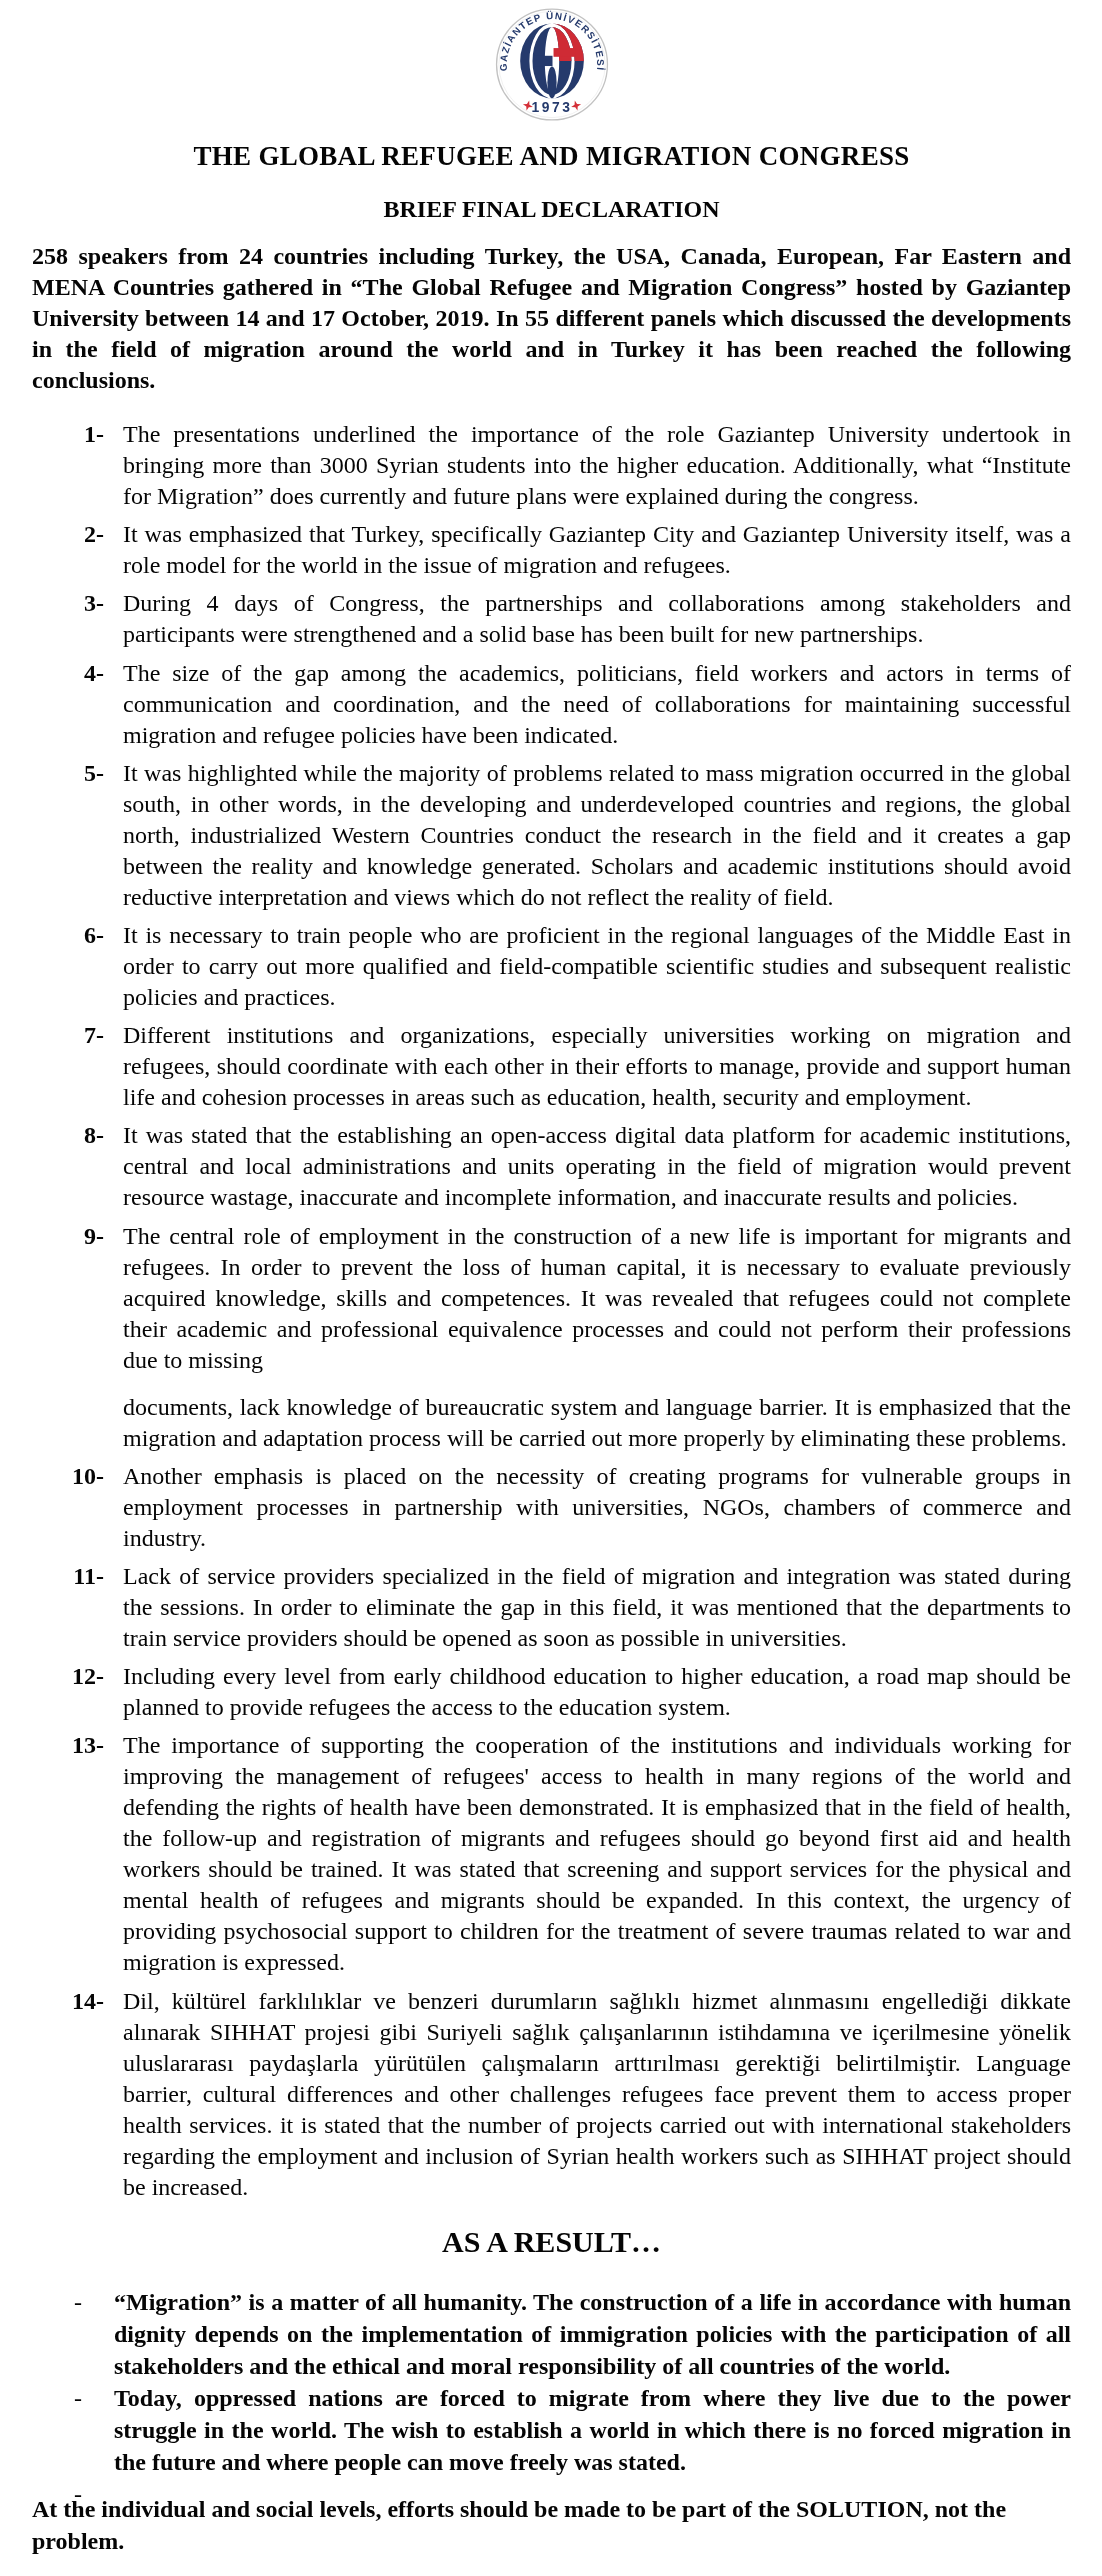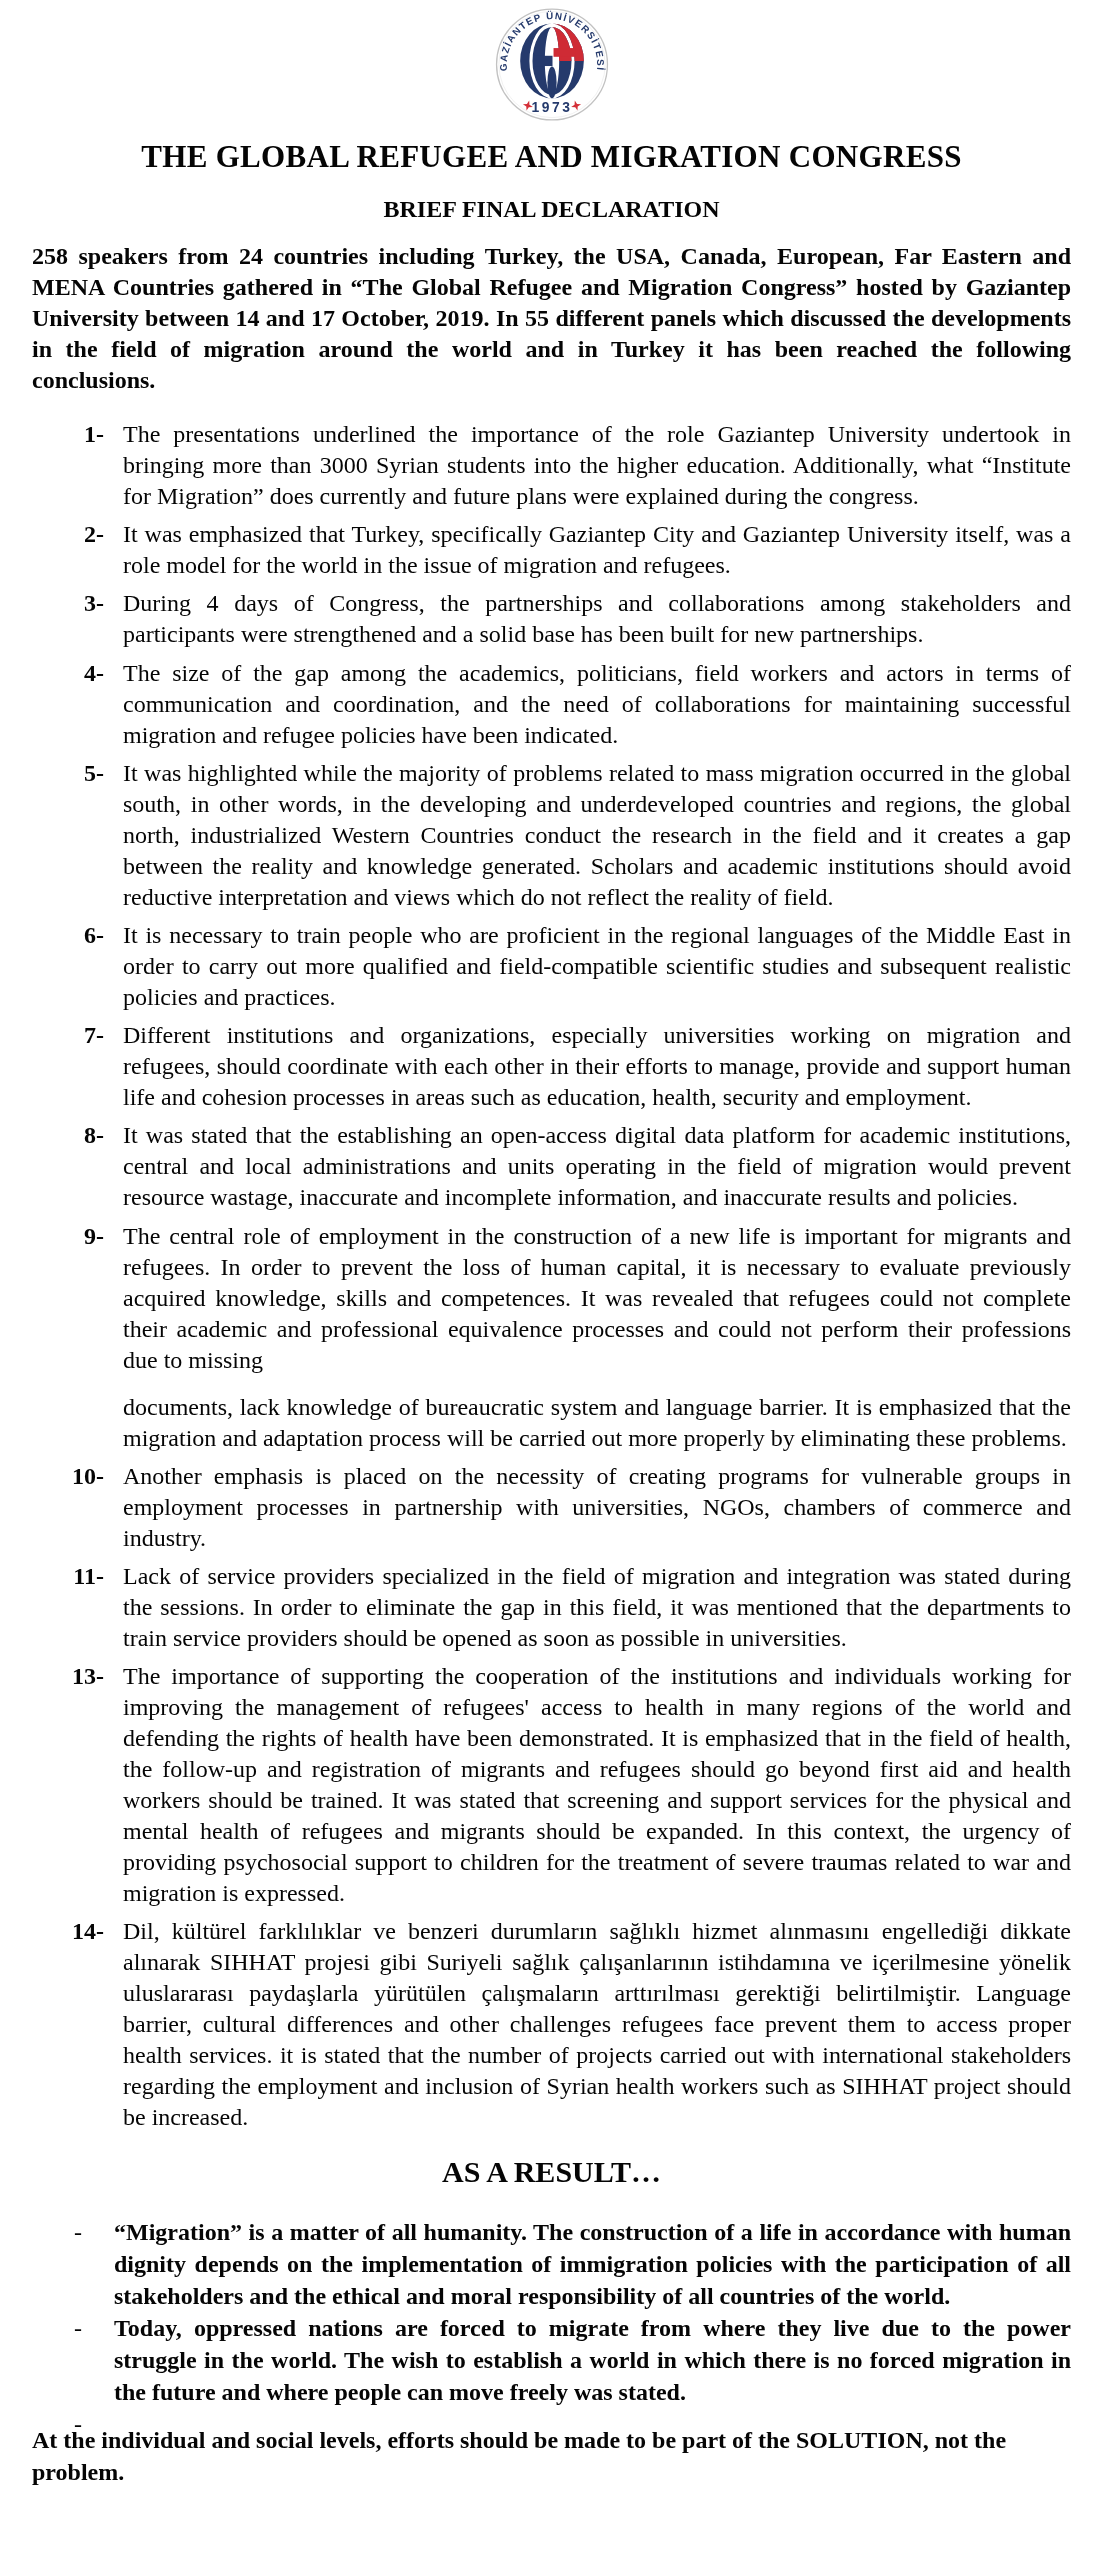--- a/index.html
+++ b/index.html
@@ -12,21 +12,21 @@
     box-sizing:border-box;
     background:#ffffff;
     font-family:"Liberation Serif", serif;
     color:#050505;
     overflow:hidden;
   }
   .logo-wrap{width:114px;height:115px;margin:7.2px auto 0;}
   .logo-wrap svg{display:block;width:100%;height:100%;}
   .doc-title{
     margin:13.4px 0 0;
-    font-size:31px;
+    font-size:27px;
     line-height:41px;
     font-weight:bold;
     text-align:center;
     letter-spacing:0.3px;
   }
   .doc-subtitle{
     margin:18.5px 0 0;
     font-size:24px;
     line-height:28px;
     font-weight:bold;
@@ -171,20 +171,24 @@
       </li>
       <li class="item">
         <span class="item-num">10-</span>
         <p>Another emphasis is placed on the necessity of creating programs for vulnerable groups in employment processes in partnership with universities, NGOs, chambers of commerce and industry.</p>
       </li>
       <li class="item">
         <span class="item-num">11-</span>
         <p>Lack of service providers specialized in the field of migration and integration was stated during the sessions. In order to eliminate the gap in this field, it was mentioned that the departments to train service providers should be opened as soon as possible in universities.</p>
       </li>
       <li class="item">
+        <span class="item-num">12-</span>
+        <p>Including every level from early childhood education to higher education, a road map should be planned to provide refugees the access to the education system.</p>
+      </li>
+      <li class="item">
         <span class="item-num">13-</span>
         <p>The importance of supporting the cooperation of the institutions and individuals working for improving the management of refugees' access to health in many regions of the world and defending the rights of health have been demonstrated. It is emphasized that in the field of health, the follow-up and registration of migrants and refugees should go beyond first aid and health workers should be trained. It was stated that screening and support services for the physical and mental health of refugees and migrants should be expanded. In this context, the urgency of providing psychosocial support to children for the treatment of severe traumas related to war and migration is expressed.</p>
       </li>
       <li class="item">
         <span class="item-num">14-</span>
         <p>Dil, kültürel farklılıklar ve benzeri durumların sağlıklı hizmet alınmasını engellediği dikkate alınarak SIHHAT projesi gibi Suriyeli sağlık çalışanlarının istihdamına ve içerilmesine yönelik uluslararası paydaşlarla yürütülen çalışmaların arttırılması gerektiği belirtilmiştir. Language barrier, cultural differences and other challenges refugees face prevent them to access proper health services. it is stated that the number of projects carried out with international stakeholders regarding the employment and inclusion of Syrian health workers such as SIHHAT project should be increased.</p>
       </li>
     </ol>
 
   <h3 class="result-heading">AS A RESULT…</h3>

